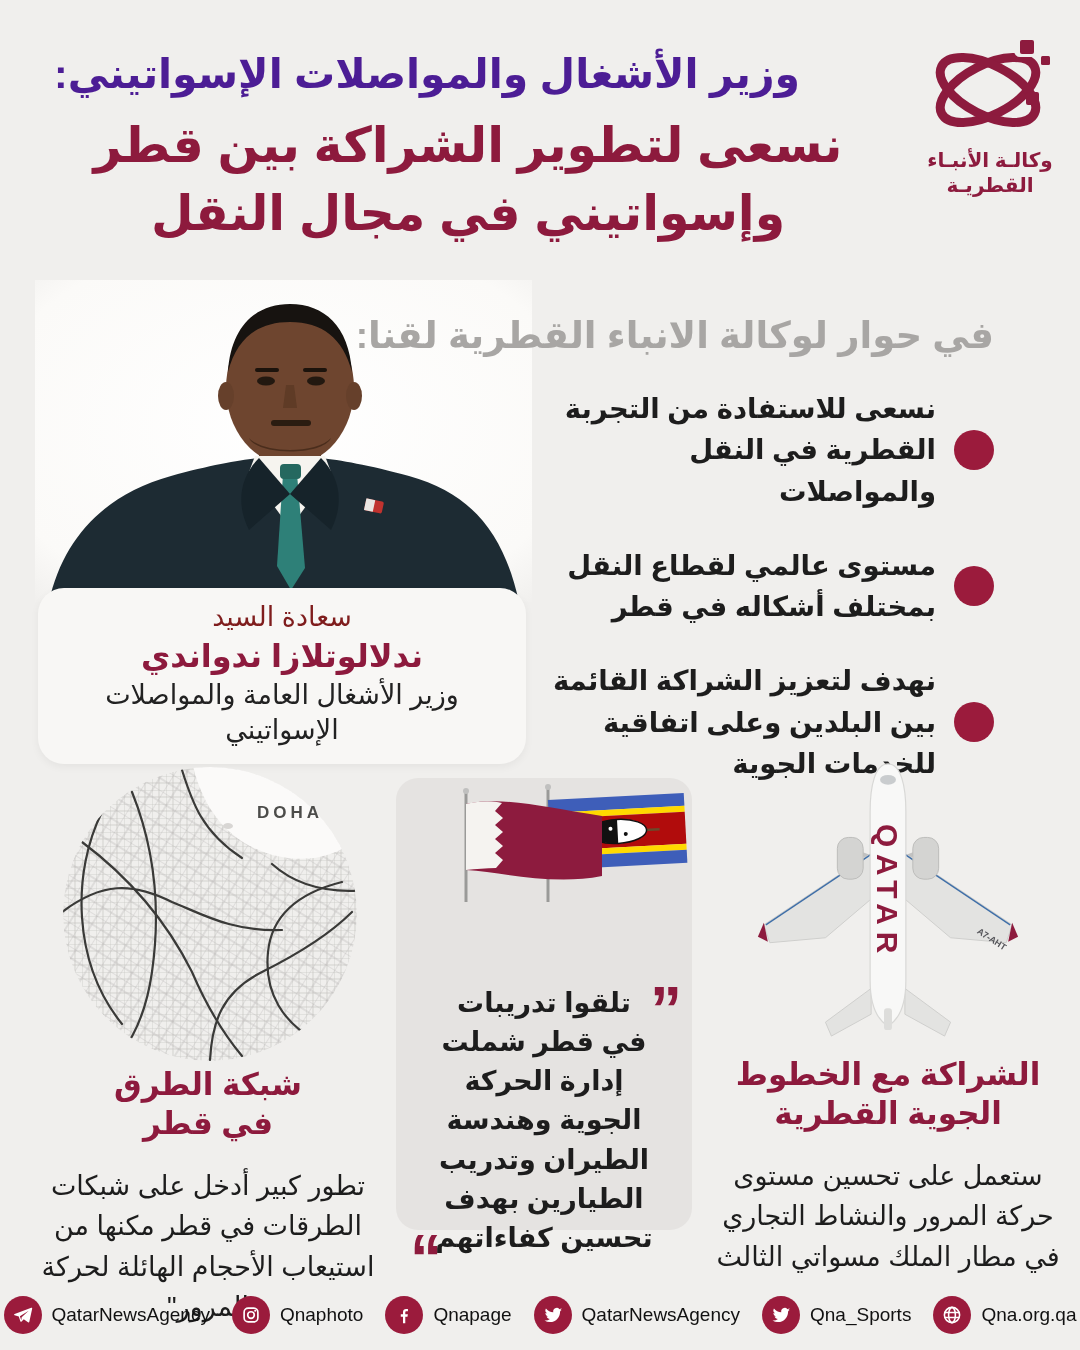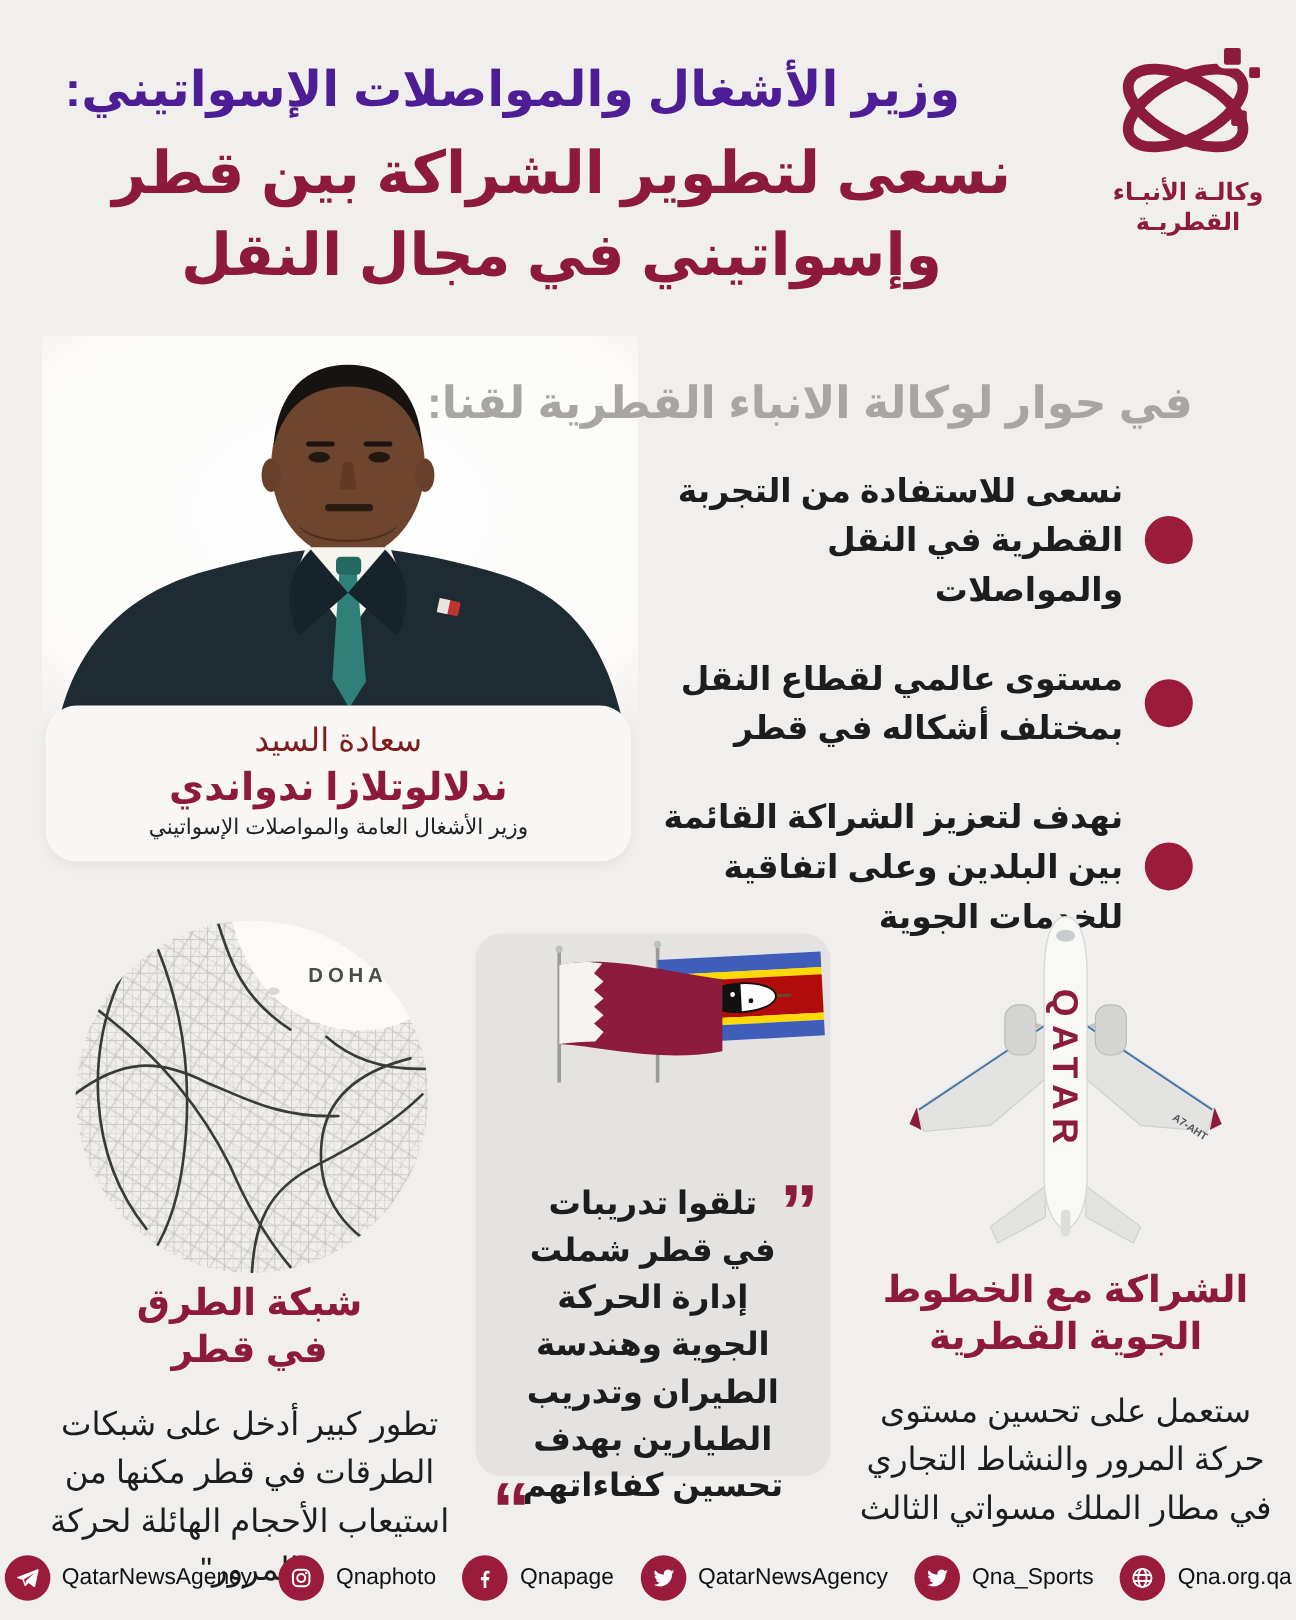--- a/index.html
+++ b/index.html
@@ -10,21 +10,21 @@
   .qna-logo{position:absolute;top:34px;right:14px;width:152px;text-align:center;}
   .qna-logo .logo-text{color:#8d1b3e;font-weight:bold;font-size:20px;line-height:1.25;direction:rtl;text-align:center;}
   .kicker{position:absolute;top:50px;right:280px;font-size:41px;font-weight:bold;color:#4c1d95;direction:rtl;white-space:nowrap;}
   .main-title{position:absolute;top:112px;left:0;width:936px;text-align:center;color:#8d1a3d;font-weight:bold;font-size:49px;line-height:1.38;direction:rtl;}
 
   
   .portrait{position:absolute;left:35px;top:280px;width:497px;height:322px;}
   .caption-card{position:absolute;left:38px;top:588px;width:472px;background:#f8f7f5;border-radius:26px;padding:12px 8px 16px;text-align:center;direction:rtl;box-shadow:0 3px 8px rgba(0,0,0,0.05);}
   .caption-salutation{font-size:27px;color:#7f1d1d;line-height:1.3;}
   .caption-name{font-size:32px;color:#8d1a3d;font-weight:bold;line-height:1.35;}
-  .caption-role{font-size:18px;color:#222;line-height:1.3;}
+  .caption-role{font-size:27px;color:#222;line-height:1.3;}
 
   
   .lead{position:absolute;top:314px;right:86px;font-size:37px;font-weight:bold;color:#a8a6a4;direction:rtl;white-space:nowrap;margin-left:10px;}
   .bullets{position:absolute;top:388px;right:86px;width:460px;direction:rtl;}
   .bullet-row{display:flex;align-items:center;gap:18px;margin-bottom:33px;}
   .dot{width:40px;height:40px;border-radius:50%;background:#9b1b3c;flex:none;}
   .bullet-text{font-size:27.5px;font-weight:bold;color:#1d1d1d;text-align:right;line-height:1.5;width:398px;}
 
   
   .roads-col{position:absolute;left:28px;top:762px;width:360px;text-align:center;}

